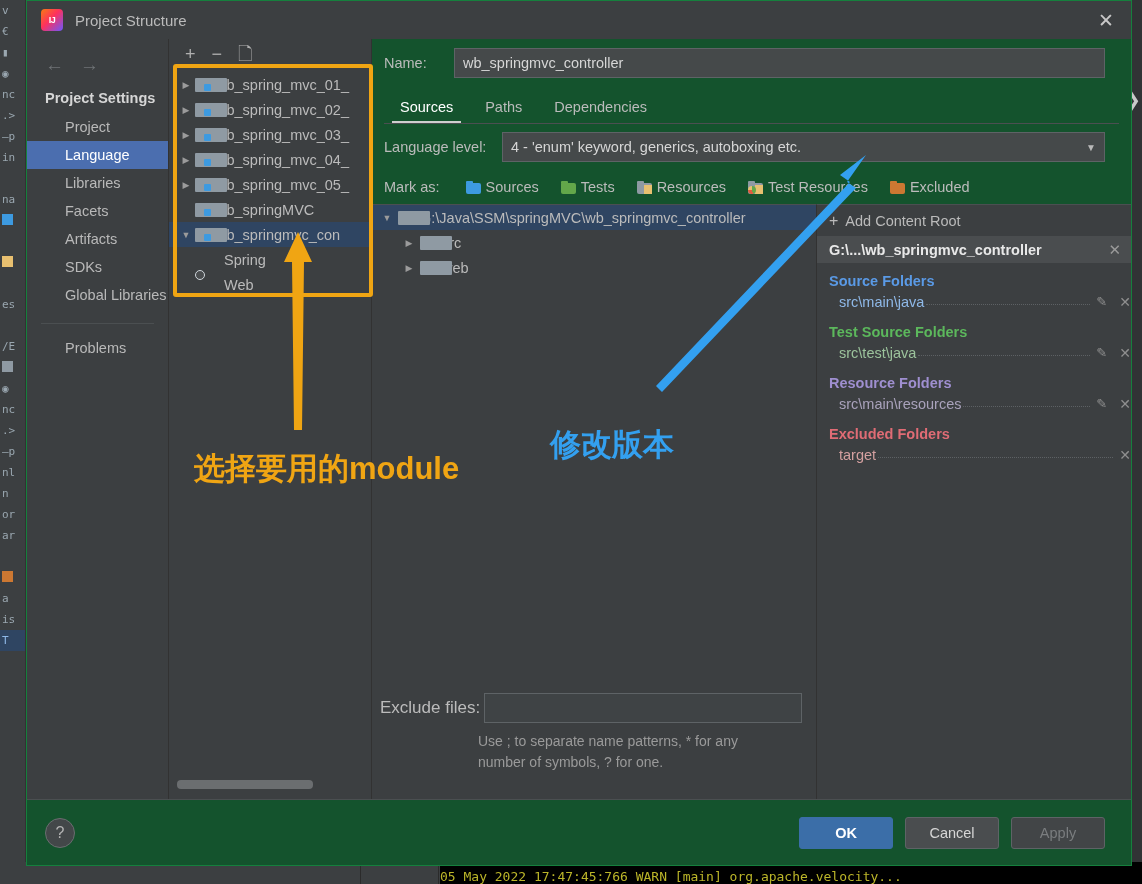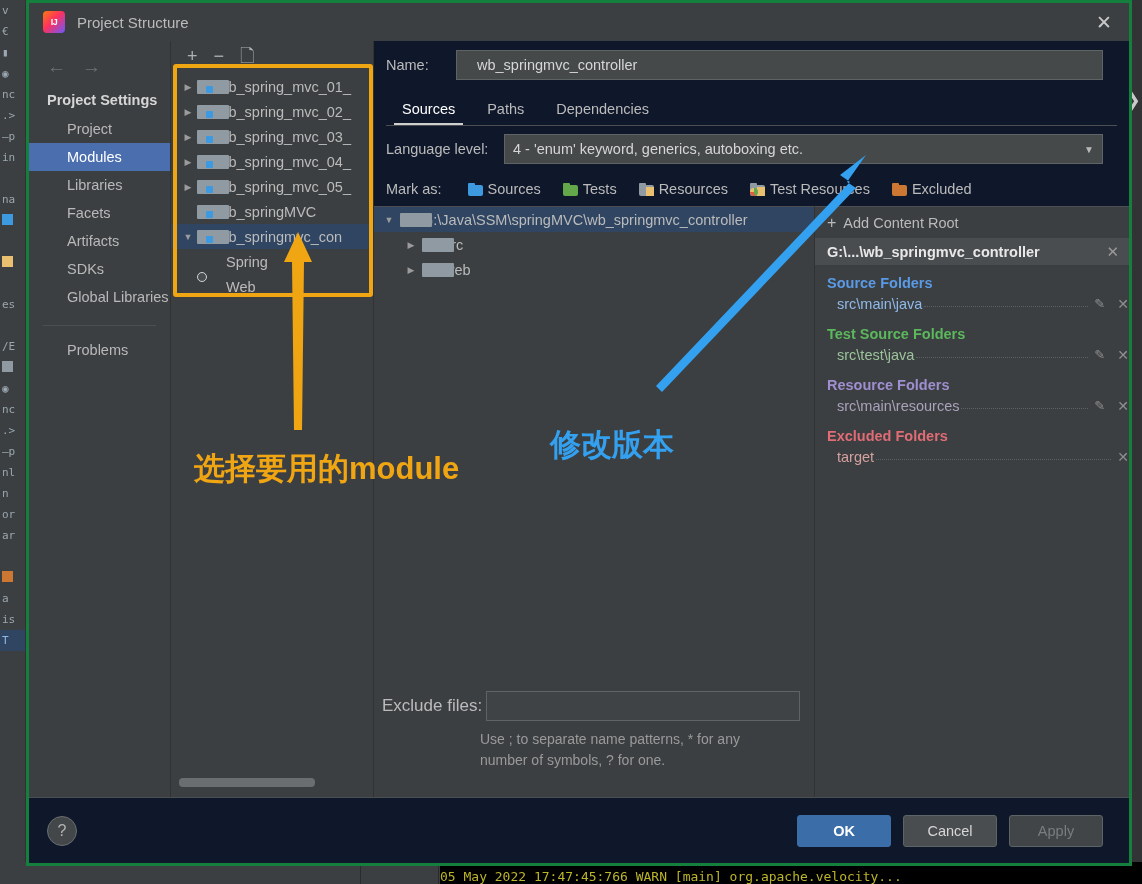--- a/index.html
+++ b/index.html
@@ -30,21 +30,21 @@
   .bd-vsplit { position:absolute; bottom:0; height:22px; width:1px; background:#2b2b2b; }
   .bd-chevron {
     position:absolute; right:1px; top:88px; color:#c9c9c9; font-size:19px;
     font-family:"DejaVu Sans", sans-serif;
   }
   .bd-rightstrip { position:absolute; right:0; top:0; width:10px; height:884px; background:#313335; }
 
   
   .dialog {
     position:absolute; left:26px; top:0; width:1106px; height:866px;
-    background:#0f172a; border:3px solid #15803d;
+    background:#14532d; border:1px solid #15803d;
     display:flex; flex-direction:column;
   }
   .titlebar {
     height:38px; flex:0 0 38px; display:flex; align-items:center;
     padding:0 8px 0 14px; background:#3c3f41;
   }
   .title-ico {
     width:22px; height:22px; border-radius:4px; margin-right:12px; position:relative;
     background:linear-gradient(135deg,#f97a12 0%,#fe315d 45%,#6b57ff 100%);
     flex:0 0 22px;
@@ -99,21 +99,21 @@
                     border:1.5px solid #cfd6db; border-radius:50%; background:#4a4d4f; }
   .mod-scroll { position:absolute; left:8px; bottom:10px; width:136px; height:9px;
                 background:#6b6e70; border-radius:4px; }
 
   
   .center { flex:1 1 auto; display:flex; flex-direction:column; min-width:0; padding:0 0 0 0; }
   .name-row { display:flex; align-items:center; height:48px; padding:0 26px 0 12px; }
   .name-label { color:#bbbbbb; font-size:14.5px; width:70px; flex:0 0 70px; }
   .text-input {
     flex:1 1 auto; height:30px; background:#45494a; border:1px solid #5e6366;
-    color:#d6d6d6; font-size:14.5px; padding:0 20px; line-height:28px;
+    color:#d6d6d6; font-size:14.5px; padding:0 8px; line-height:28px;
     font-family:"Liberation Sans", sans-serif; white-space:nowrap; overflow:hidden;
   }
   .tabs { display:flex; align-items:flex-end; height:36px; padding-left:12px; gap:0; }
   .tab { color:#bbbbbb; font-size:14.5px; padding:6px 16px 8px 16px; position:relative; }
   .tab.active { color:#ffffff; }
   .tab.active::after { content:""; position:absolute; left:8px; right:8px; bottom:0; height:2px; background:#cfcfcf; }
   .tabs-underline { height:1px; background:#4b4f51; margin:0 12px 0 12px; }
 
   .ll-row { display:flex; align-items:center; height:46px; padding:0 26px 0 12px; }
   .ll-label { color:#bbbbbb; font-size:14.5px; width:118px; flex:0 0 118px; }
@@ -255,21 +255,21 @@
 
     <div class="dialog-body">
 
       <div class="nav">
         <div class="nav-back">
           <span>←</span>
           <span>→</span>
         </div>
         <div class="nav-group">Project Settings</div>
         <div class="nav-item">Project</div>
-        <div class="nav-item selected">Modules</div>
+        <div class="nav-item selected">Language</div>
         <div class="nav-item">Libraries</div>
         <div class="nav-item">Facets</div>
         <div class="nav-item">Artifacts</div>
         <div class="nav-item">SDKs</div>
         <div class="nav-item">Global Libraries</div>
         <div class="nav-sep"></div>
         <div class="nav-item">Problems</div>
       </div>
 
       <div class="modcol">

